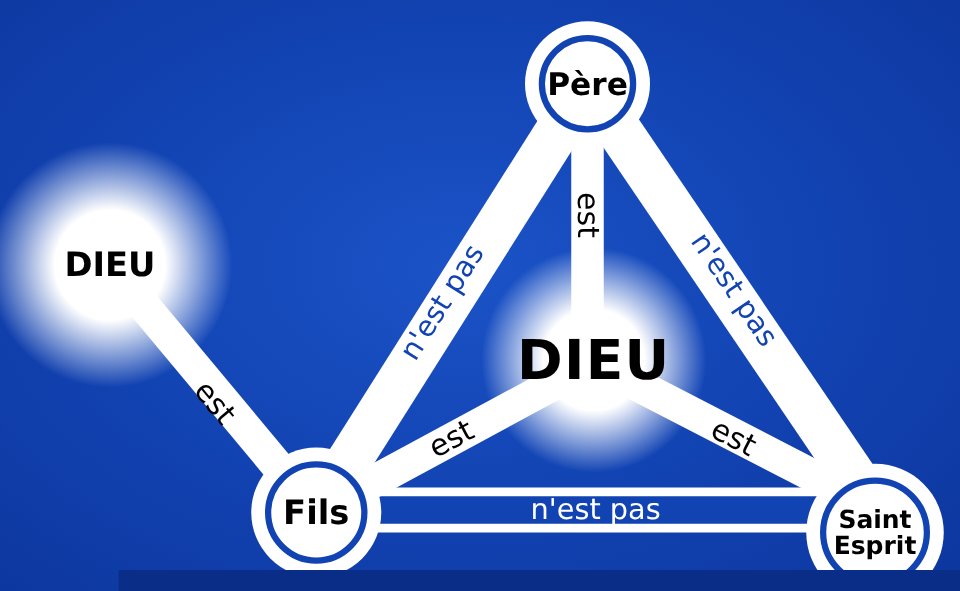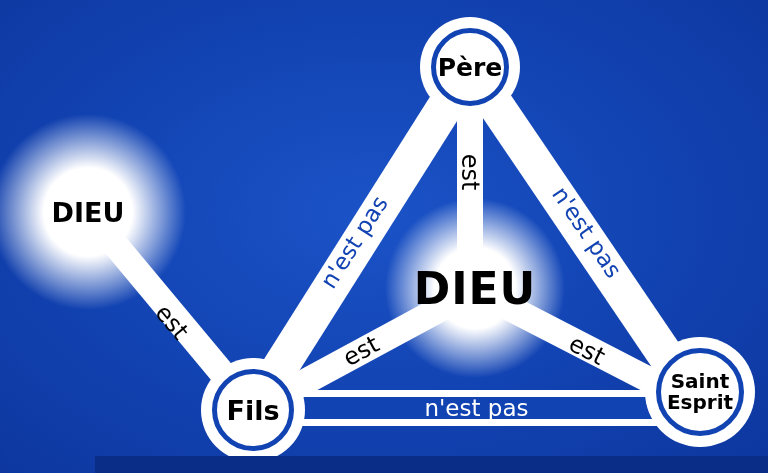--- a/index.html
+++ b/index.html
@@ -60,21 +60,21 @@
 
   #lbl-pere-fils   { left:354px; top:242px; transform:translate(-50%,-50%) rotate(-57.7deg); }
   #lbl-pere-se     { left:587px; top:232px; transform:translate(-50%,-50%) rotate(55.9deg); }
   #lbl-dieu-pere   { left:470px; top:172px; transform:translate(-50%,-50%) rotate(90deg); }
   #lbl-dieu-fils   { left:361px; top:351px; transform:translate(-50%,-50%) rotate(-28.4deg); }
   #lbl-dieu-se     { left:587px; top:350px; transform:translate(-50%,-50%) rotate(27.3deg); }
   #lbl-homme-fils  { left:172px; top:322px; transform:translate(-50%,-50%) rotate(50.2deg); }
 
   #node-pere { left:431px; top:28px;  width:78px; height:78px; font-size:25px; }
   #node-fils { left:212px; top:369px; width:82px; height:82px; font-size:27px; }
-  #node-se   { left:656px; top:348px; width:88px; height:88px; font-size:20px; line-height:1.05; }
+  #node-se   { left:656px; top:382px; width:88px; height:88px; font-size:20px; line-height:1.05; }
 
   #glow-dieu  { left:385px; top:198px; width:180px; height:180px; font-size:44px; letter-spacing:1px; }
   #glow-homme { left:-10px; top:114px; width:196px; height:196px; font-size:27px; }
 
   #bottom-bar {
     position:absolute; left:95px; right:0; bottom:0; height:17px;
     background:#0a2d88;
   }
 </style>
 </head>

